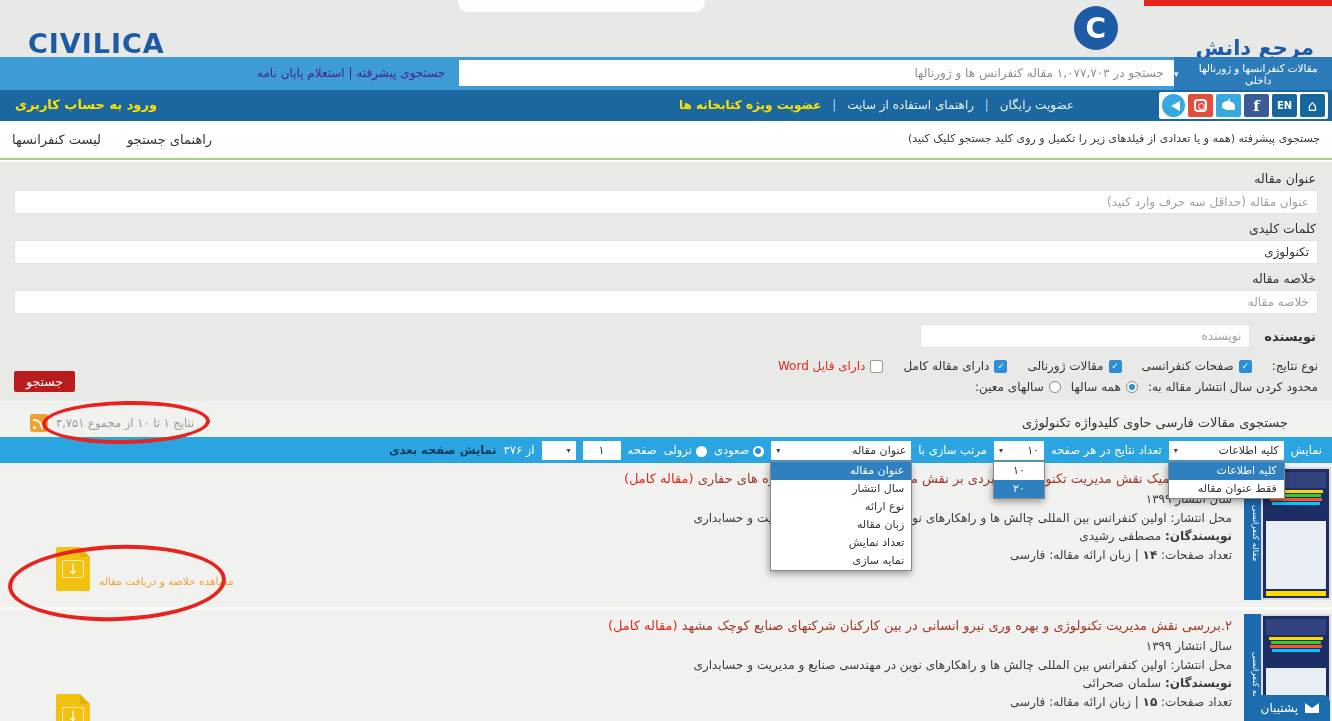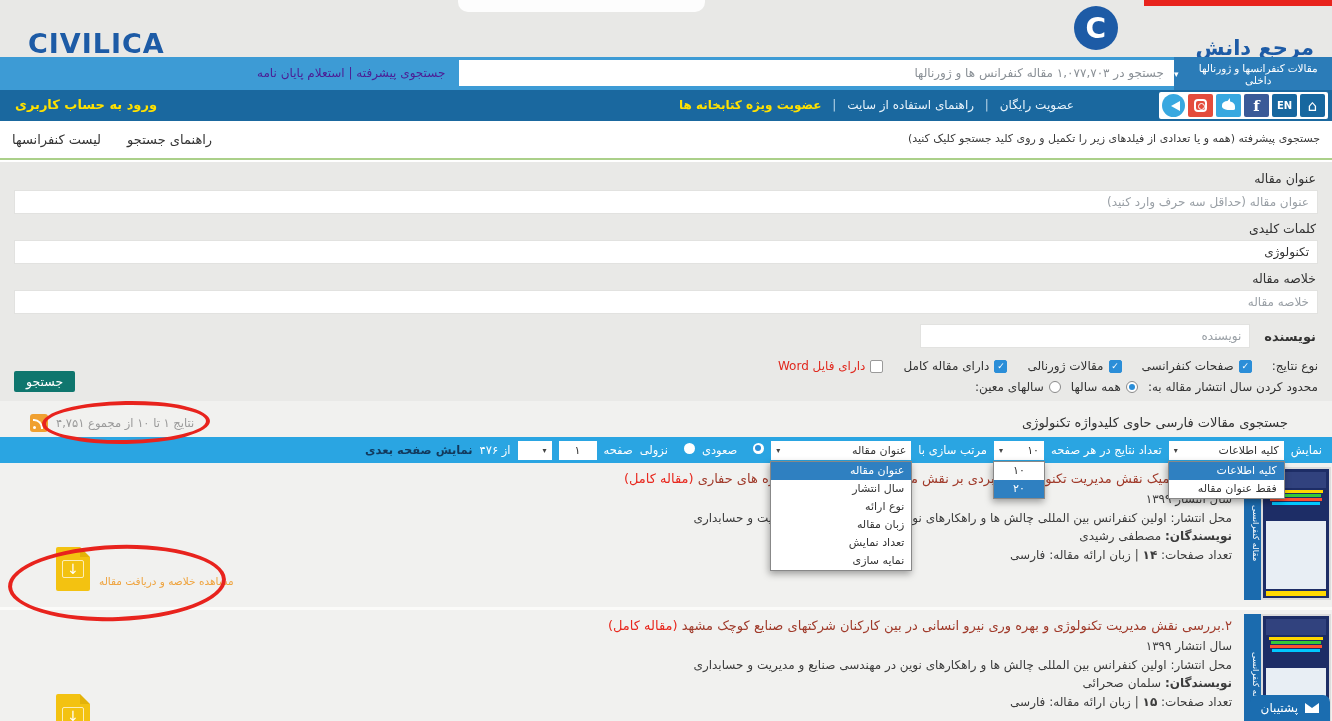--- a/index.html
+++ b/index.html
@@ -62,40 +62,40 @@
   .author-row .finput { width:330px; }
   .checks-row { margin-top:11px; display:flex; align-items:center; gap:20px; font-size:12px; color:#333; }
   .chk-item { display:flex; align-items:center; gap:5px; cursor:pointer; }
   .chk { width:13px; height:13px; border-radius:2px; background:#fff; border:1px solid #9a9a9a; display:flex; align-items:center; justify-content:center; font-size:9px; color:#fff; }
   .chk.on { background:#2b8ed8; border-color:#2b8ed8; }
   .red-label { color:#e0281e; }
   .year-row { margin-top:7px; display:flex; align-items:center; gap:10px; font-size:12px; color:#333; }
   .rad { width:12px; height:12px; border-radius:50%; background:#fff; border:1px solid #8a8a8a; display:inline-block; position:relative; }
   .rad.on::after { content:""; position:absolute; top:2px; left:2px; width:6px; height:6px; border-radius:50%; background:#2b8ed8; }
   .rad-item { display:flex; align-items:center; gap:5px; cursor:pointer; }
-  .search-btn { position:absolute; left:14px; top:250px; background:#0f766e; color:#fff; border:none; font-size:12.5px; padding:3px 12px; border-radius:2px; cursor:pointer; font-family:"DejaVu Sans",sans-serif; }
+  .search-btn { position:absolute; left:14px; top:250px; background:#b91c1c; color:#fff; border:none; font-size:12.5px; padding:3px 12px; border-radius:2px; cursor:pointer; font-family:"DejaVu Sans",sans-serif; }
 
   
   .reshead { position:absolute; top:401px; left:0; right:0; height:36px; }
   .rss { position:absolute; left:30px; top:13px; width:18px; height:18px; background:#f0a030; border-radius:3px; cursor:pointer; }
   .rss::before { content:""; position:absolute; left:3px; bottom:3px; width:3px; height:3px; background:#fff; border-radius:50%; }
   .rss::after { content:""; position:absolute; left:3px; bottom:3px; width:8px; height:8px; border-top:2px solid #fff; border-right:2px solid #fff; border-top-right-radius:9px; }
   .summary { position:absolute; left:56px; top:15px; font-size:11.5px; color:#9a9a9a; direction:rtl; }
   .query-title { position:absolute; right:44px; top:14px; font-size:13px; color:#333; }
 
   
   .toolbar { position:absolute; top:437px; left:0; right:0; height:26px; background:#2aa5e2; display:flex; align-items:center; padding-right:10px; gap:7px; font-size:11.5px; color:#fff; }
   .tsel { position:relative; background:#fff; color:#333; height:19px; display:flex; align-items:center; justify-content:space-between; padding:0 5px; font-size:11px; cursor:pointer; }
   .tsel .chev { font-size:8px; color:#444; }
   .w-display { width:115px; } .w-perpage { width:50px; } .w-sort { width:140px; } .w-jump { width:34px; justify-content:flex-start; }
   .dd { position:absolute; top:20px; right:-1px; min-width:calc(100% + 2px); background:#fff; border:1px solid #888; box-shadow:-1px 3px 7px rgba(0,0,0,.35); z-index:30; direction:rtl; }
   .dd div { padding:1px 7px; font-size:11px; height:18px; line-height:16px; color:#333; text-align:right; white-space:nowrap; background:#fff; cursor:pointer; }
   .dd div.sel { background:#2f80c1; color:#fff; }
   .dd.center div { text-align:center; }
-  .trad { display:flex; align-items:flex-start; gap:16px; cursor:pointer; }
+  .trad { display:flex; align-items:flex-end; gap:4px; cursor:pointer; }
   .trad .rad { width:11px; height:11px; border:none; }
   .page-input { width:38px; height:19px; border:none; font-size:11px; text-align:center; color:#333; font-family:"DejaVu Sans",sans-serif; }
   .of-pages { color:#fff; }
   .next-page { color:#12395c; font-weight:bold; cursor:pointer; }
 
   
   .item { position:absolute; left:0; right:0; background:#f1f1ef; }
   .item1 { top:463px; height:141px; }
   .item2 { top:607px; height:114px; border-top:3px solid #fbfbf9; }
   .thumb { position:absolute; left:auto; right:1px; top:4px; height:133px; display:flex; direction:ltr; cursor:pointer; }

